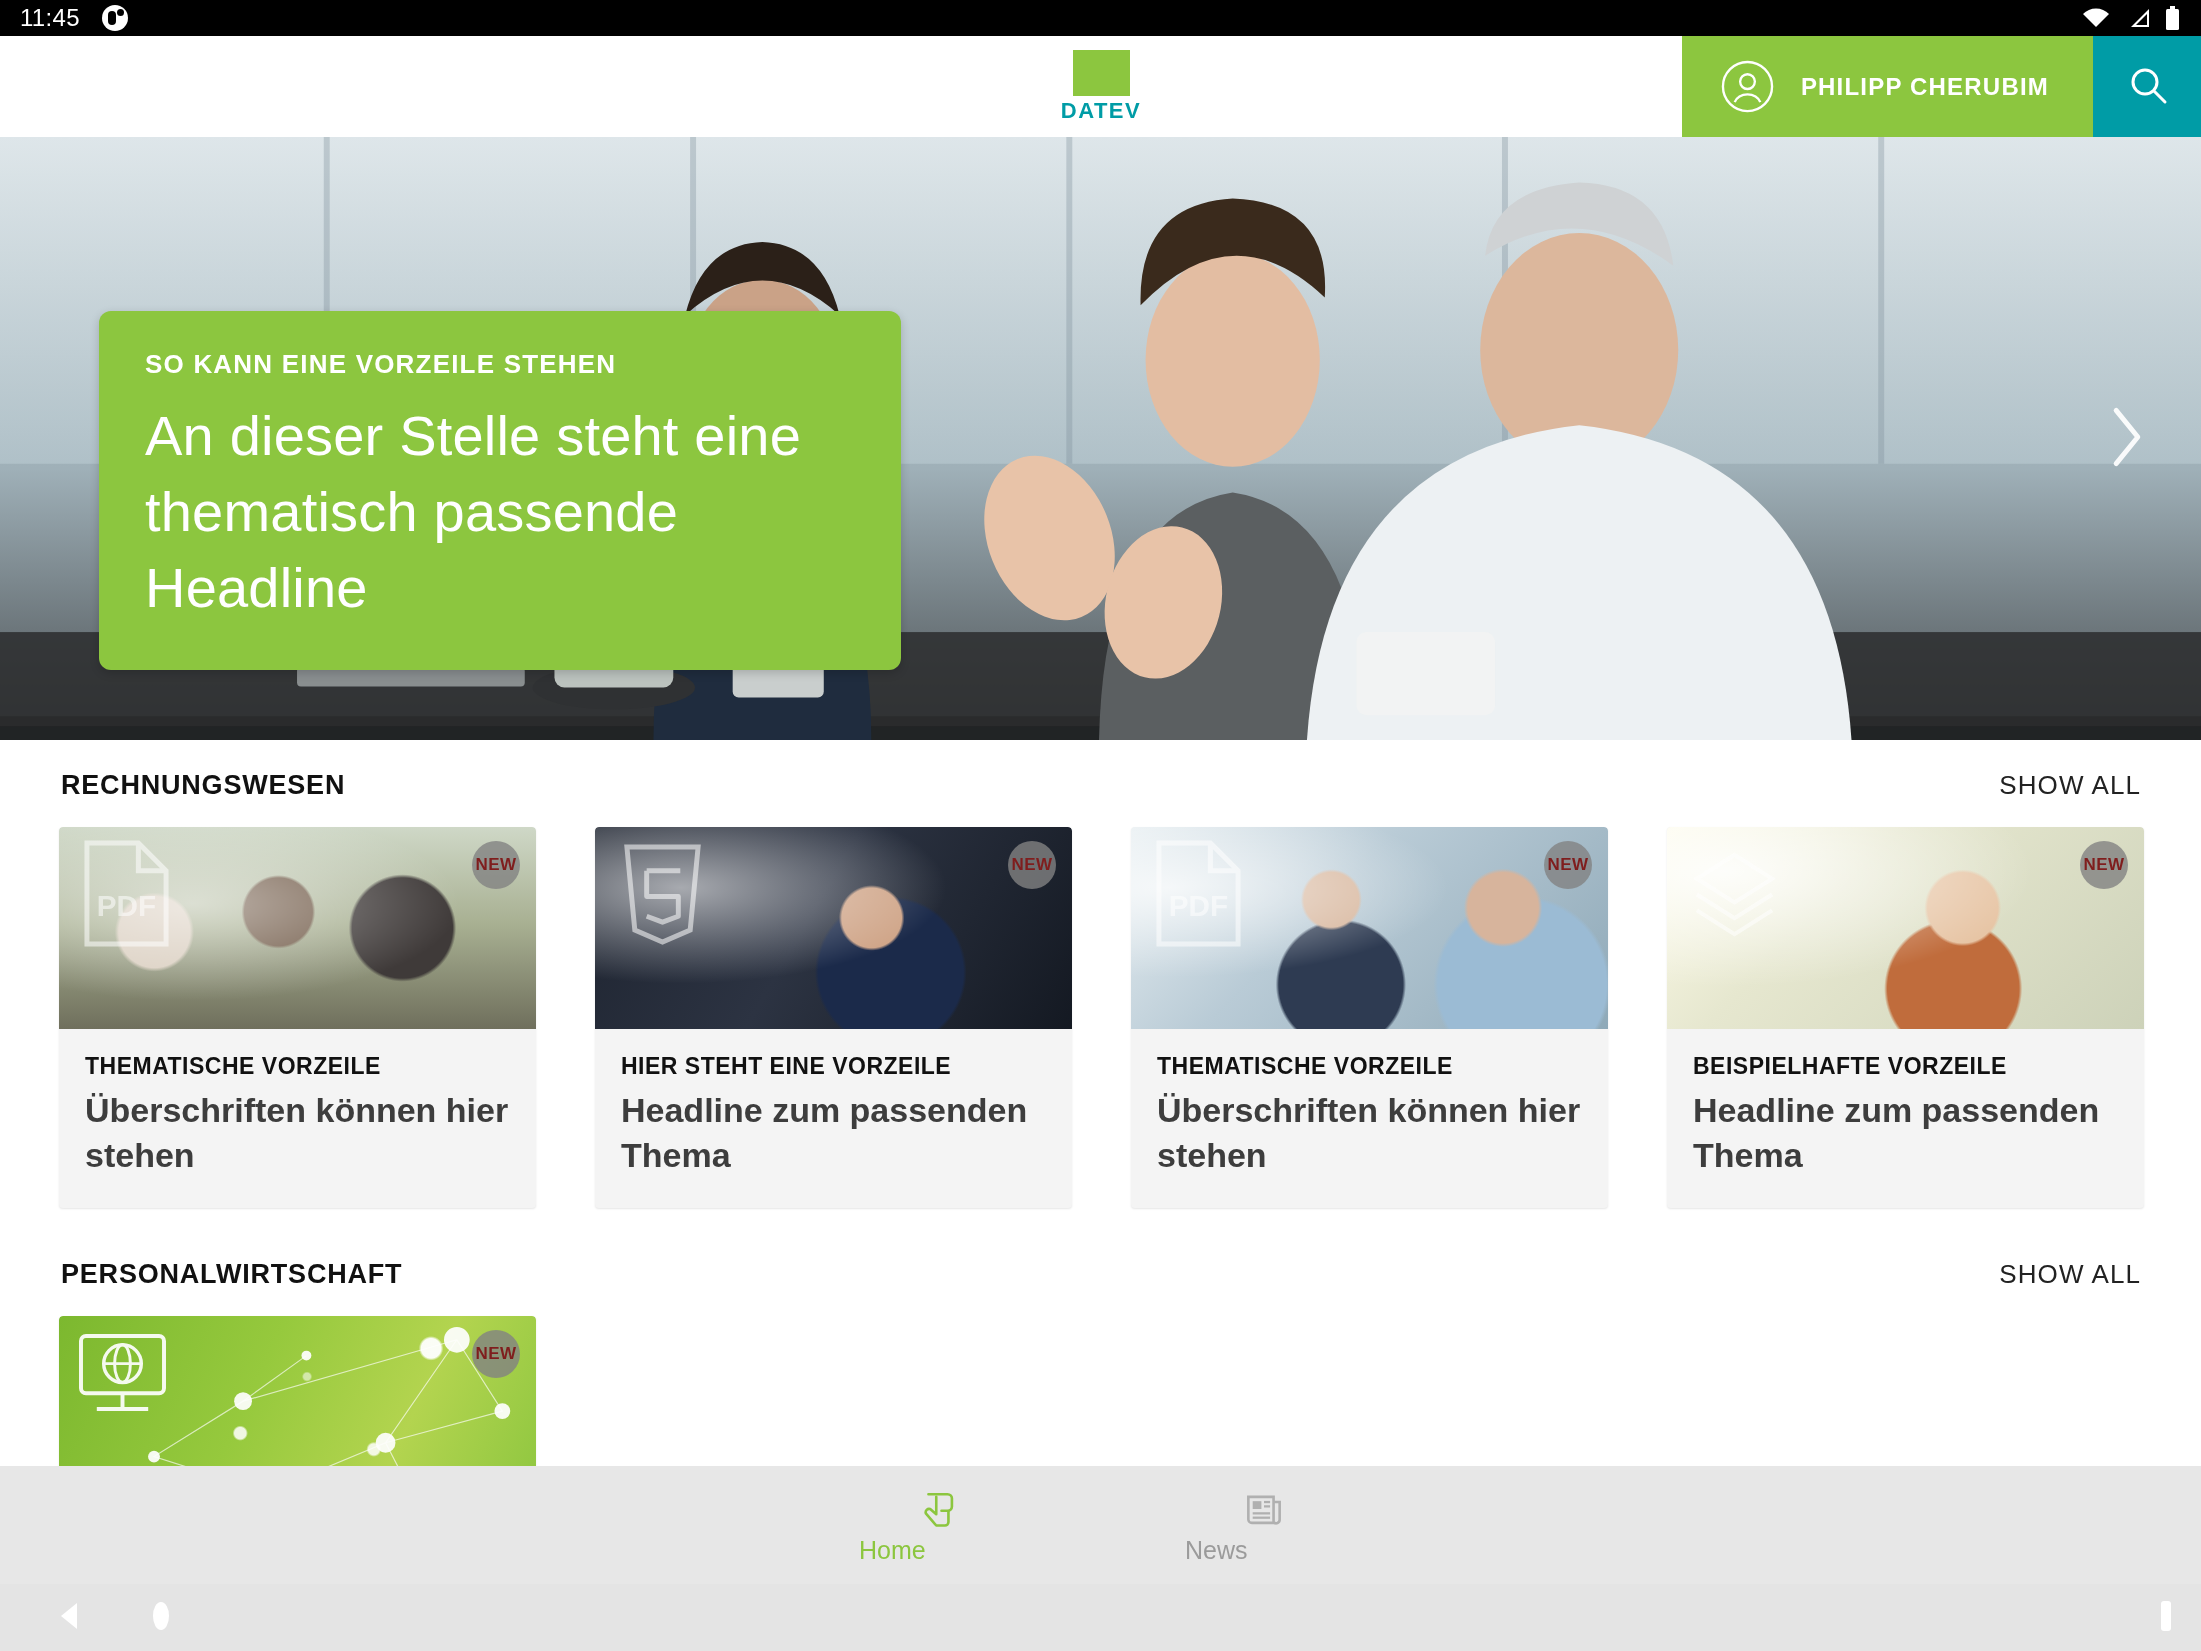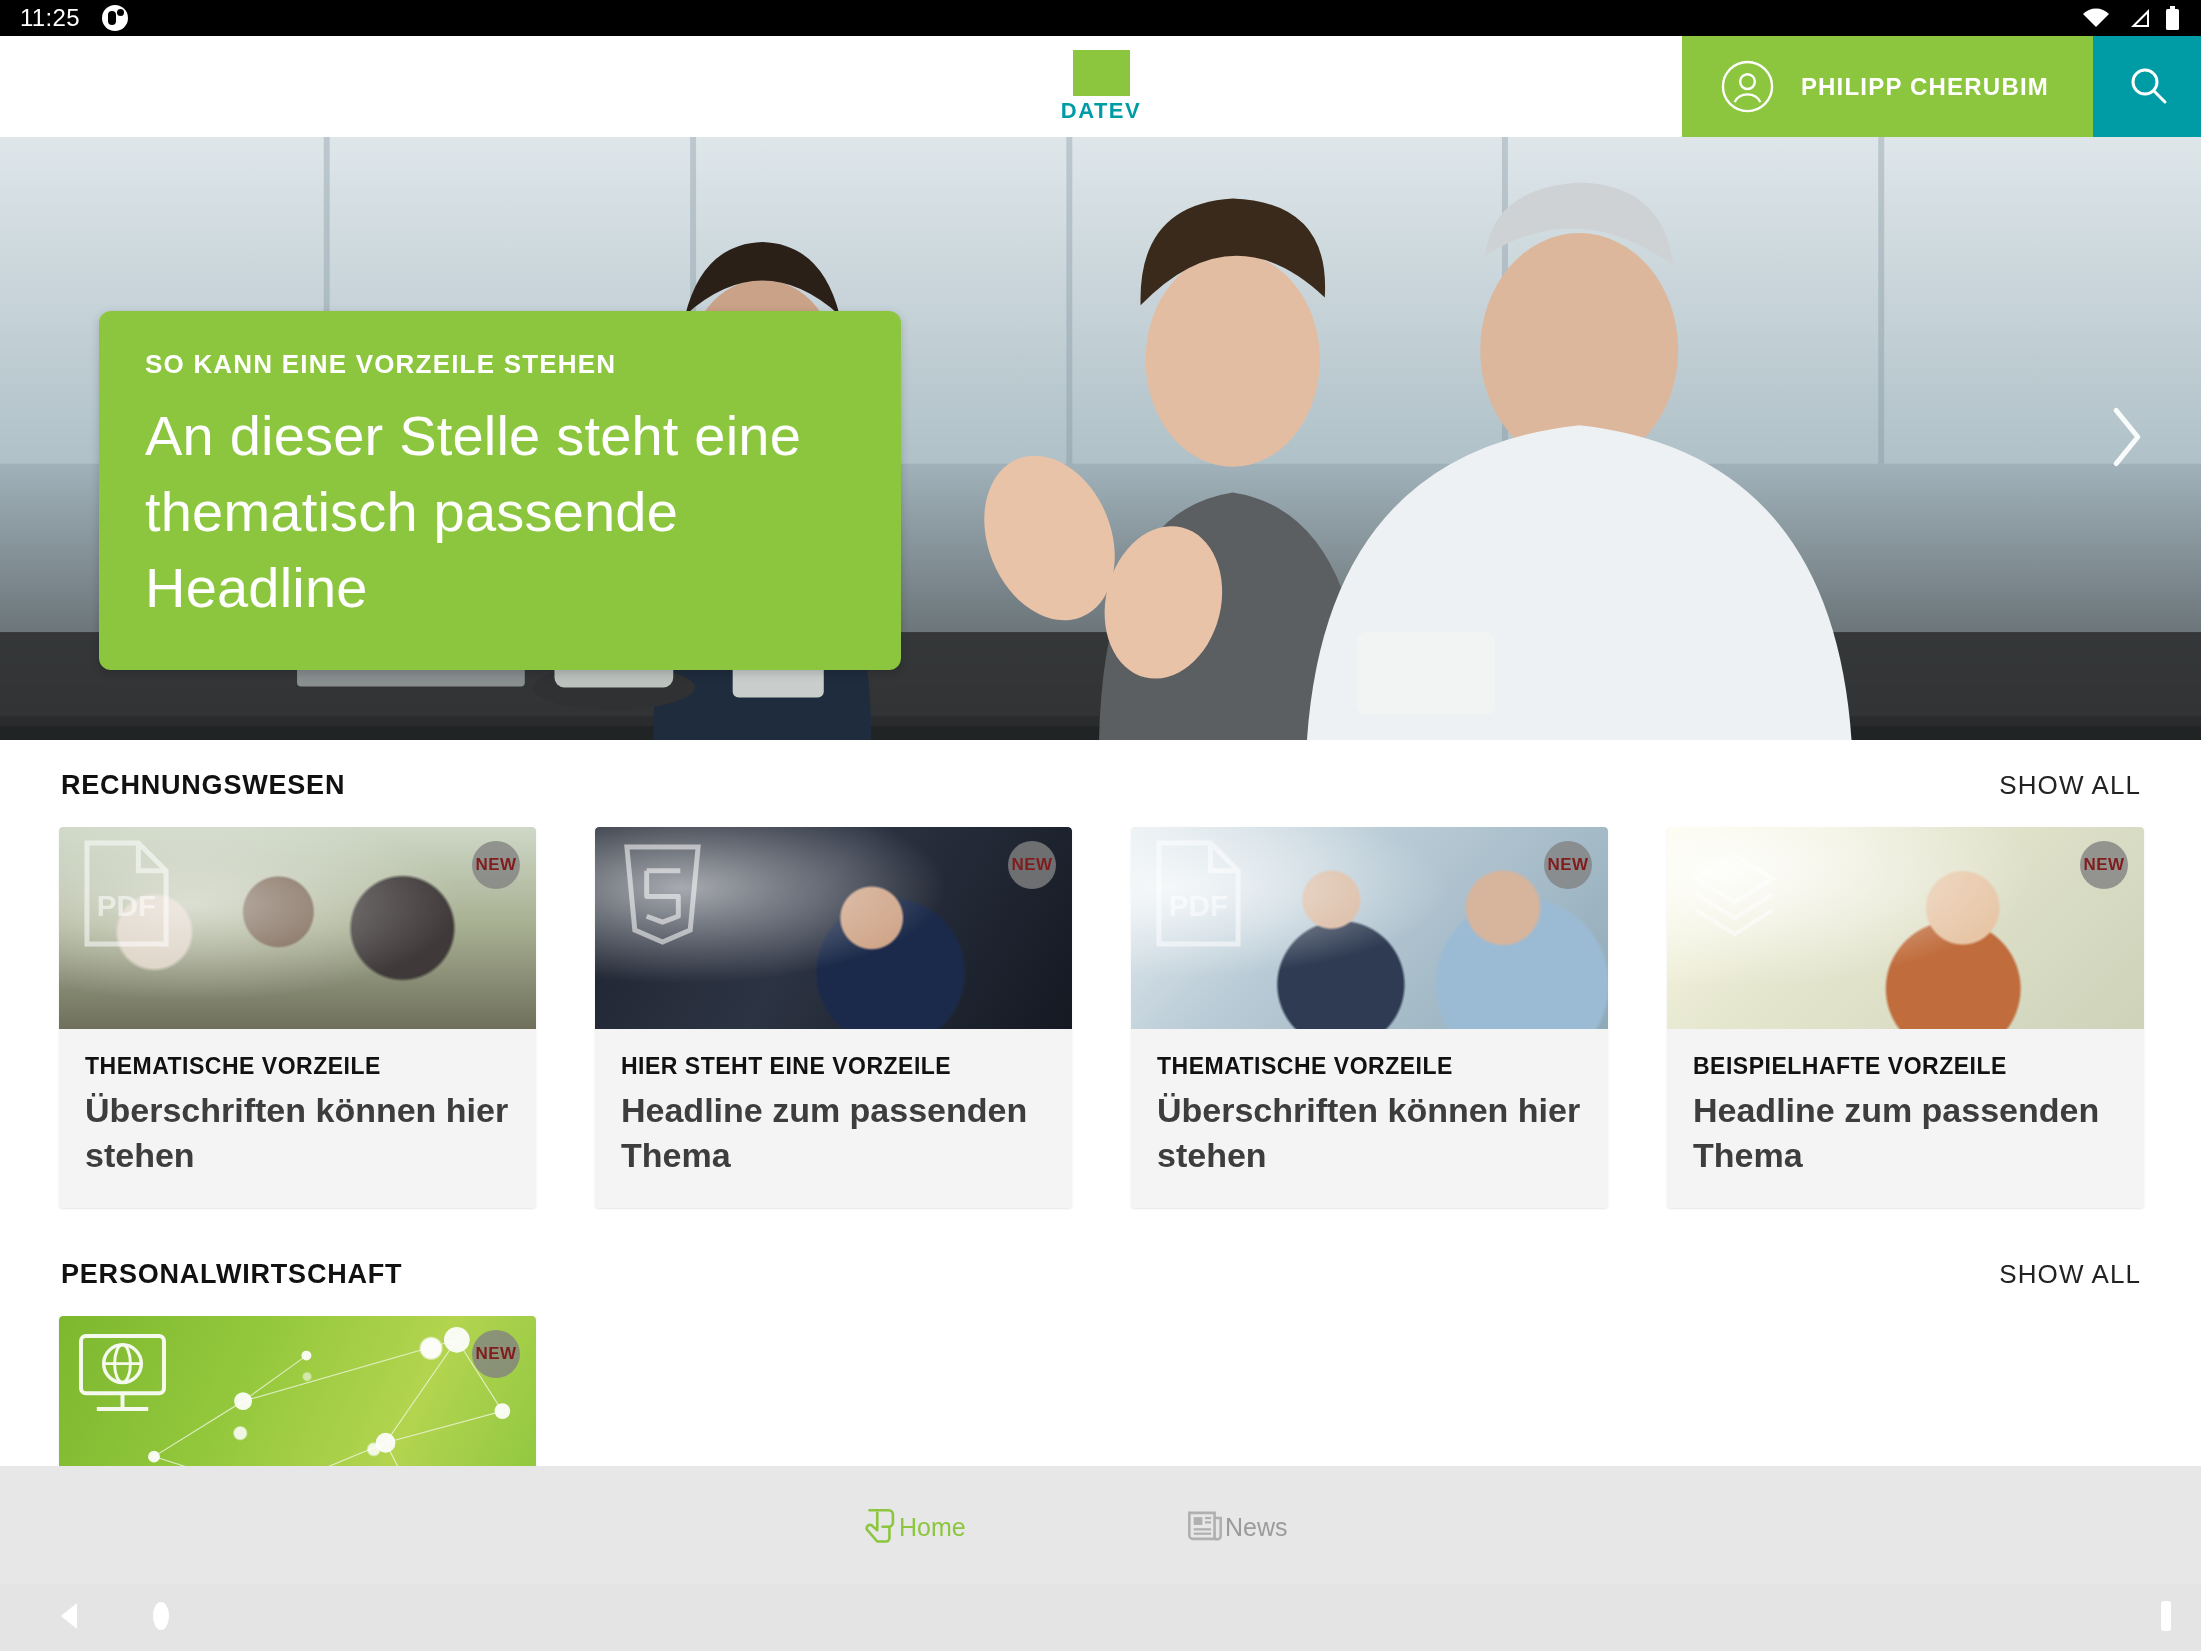--- a/index.html
+++ b/index.html
@@ -185,42 +185,42 @@
       radial-gradient(circle at 52% 30%, rgba(255,255,255,.55) 0 1.2%, transparent 1.8%),
       linear-gradient(115deg,#7cb82f 0%, #96c93d 40%, #b3d44f 70%, #8dc63f 100%);
   }
 
   
   .tabbar {
     position: absolute; left: 0; bottom: 67px; width: 2202px; height: 118px;
     background: #E7E7E7;
     display: flex; align-items: center; justify-content: center; gap: 168px;
   }
-  .tab { display: flex; flex-direction: row; align-items: center; width: 158px; }
+  .tab { display: flex; flex-direction: column; width: 158px; }
   .tab-ic { height: 46px; display: flex; align-items: center; justify-content: center; }
   .tab-lbl { font-size: 25px; margin-top: 4px; font-weight: 400; }
   .tab.active .tab-lbl { color: #8CC63F; }
   .tab.inactive .tab-lbl { color: #9B9B9B; }
 
   
   .navbar {
     position: absolute; left: 0; bottom: 0; width: 2202px; height: 67px;
     background: #E4E4E4; display: flex; align-items: center;
   }
   .nav-back { margin-left: 55px; }
   .nav-home { margin-left: 65px; }
   .nav-recents { margin-left: auto; margin-right: 26px; }
 </style>
 </head>
 <body>
 
 <div class="screen">
 
   <div class="statusbar">
-    <span class="sb-time">11:25</span>
+    <span class="sb-time">11:45</span>
     <span class="sb-appicon"></span>
     <span class="sb-right">
       <span class="ic-wifi">
         <svg viewBox="0 0 30 22" width="30" height="22">
             <path d="M15 20 L2 7 A18 18 0 0 1 28 7 Z" fill="#fff"></path>
           </svg>
       </span>
       <span class="ic-signal">
         <svg viewBox="0 0 26 22" width="26" height="22">
             <path d="M24 2 L24 20 L6 20 Z" fill="#fff"></path>

